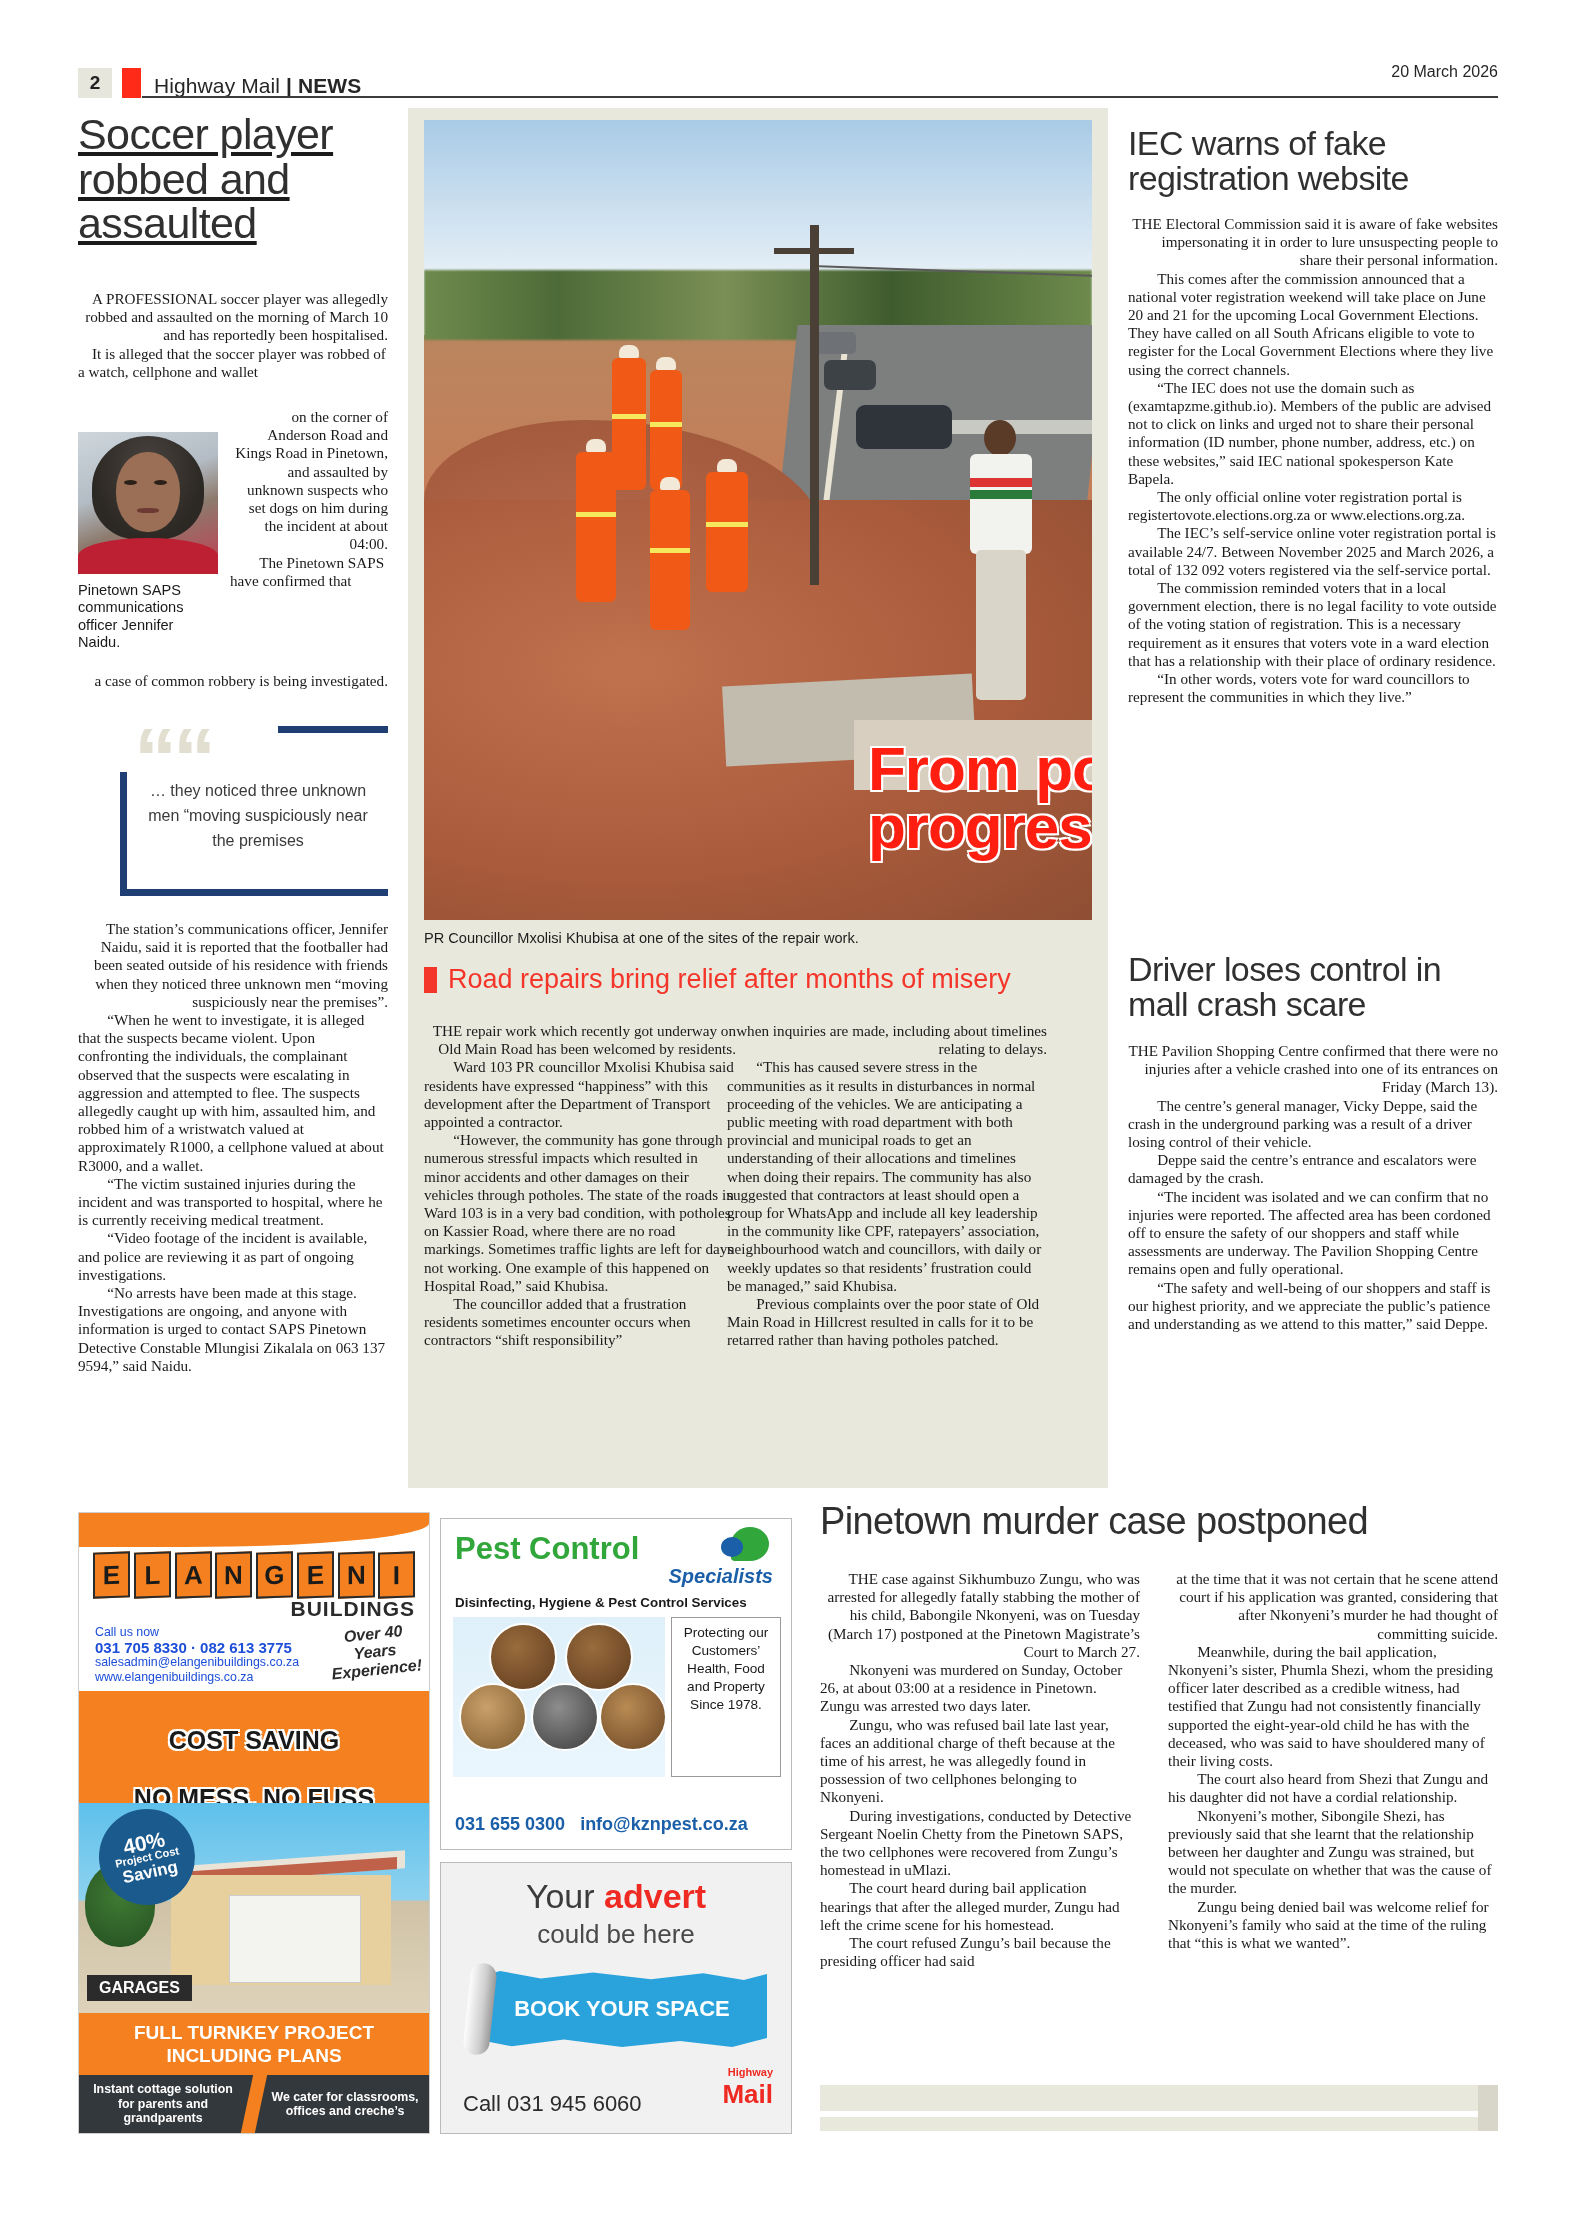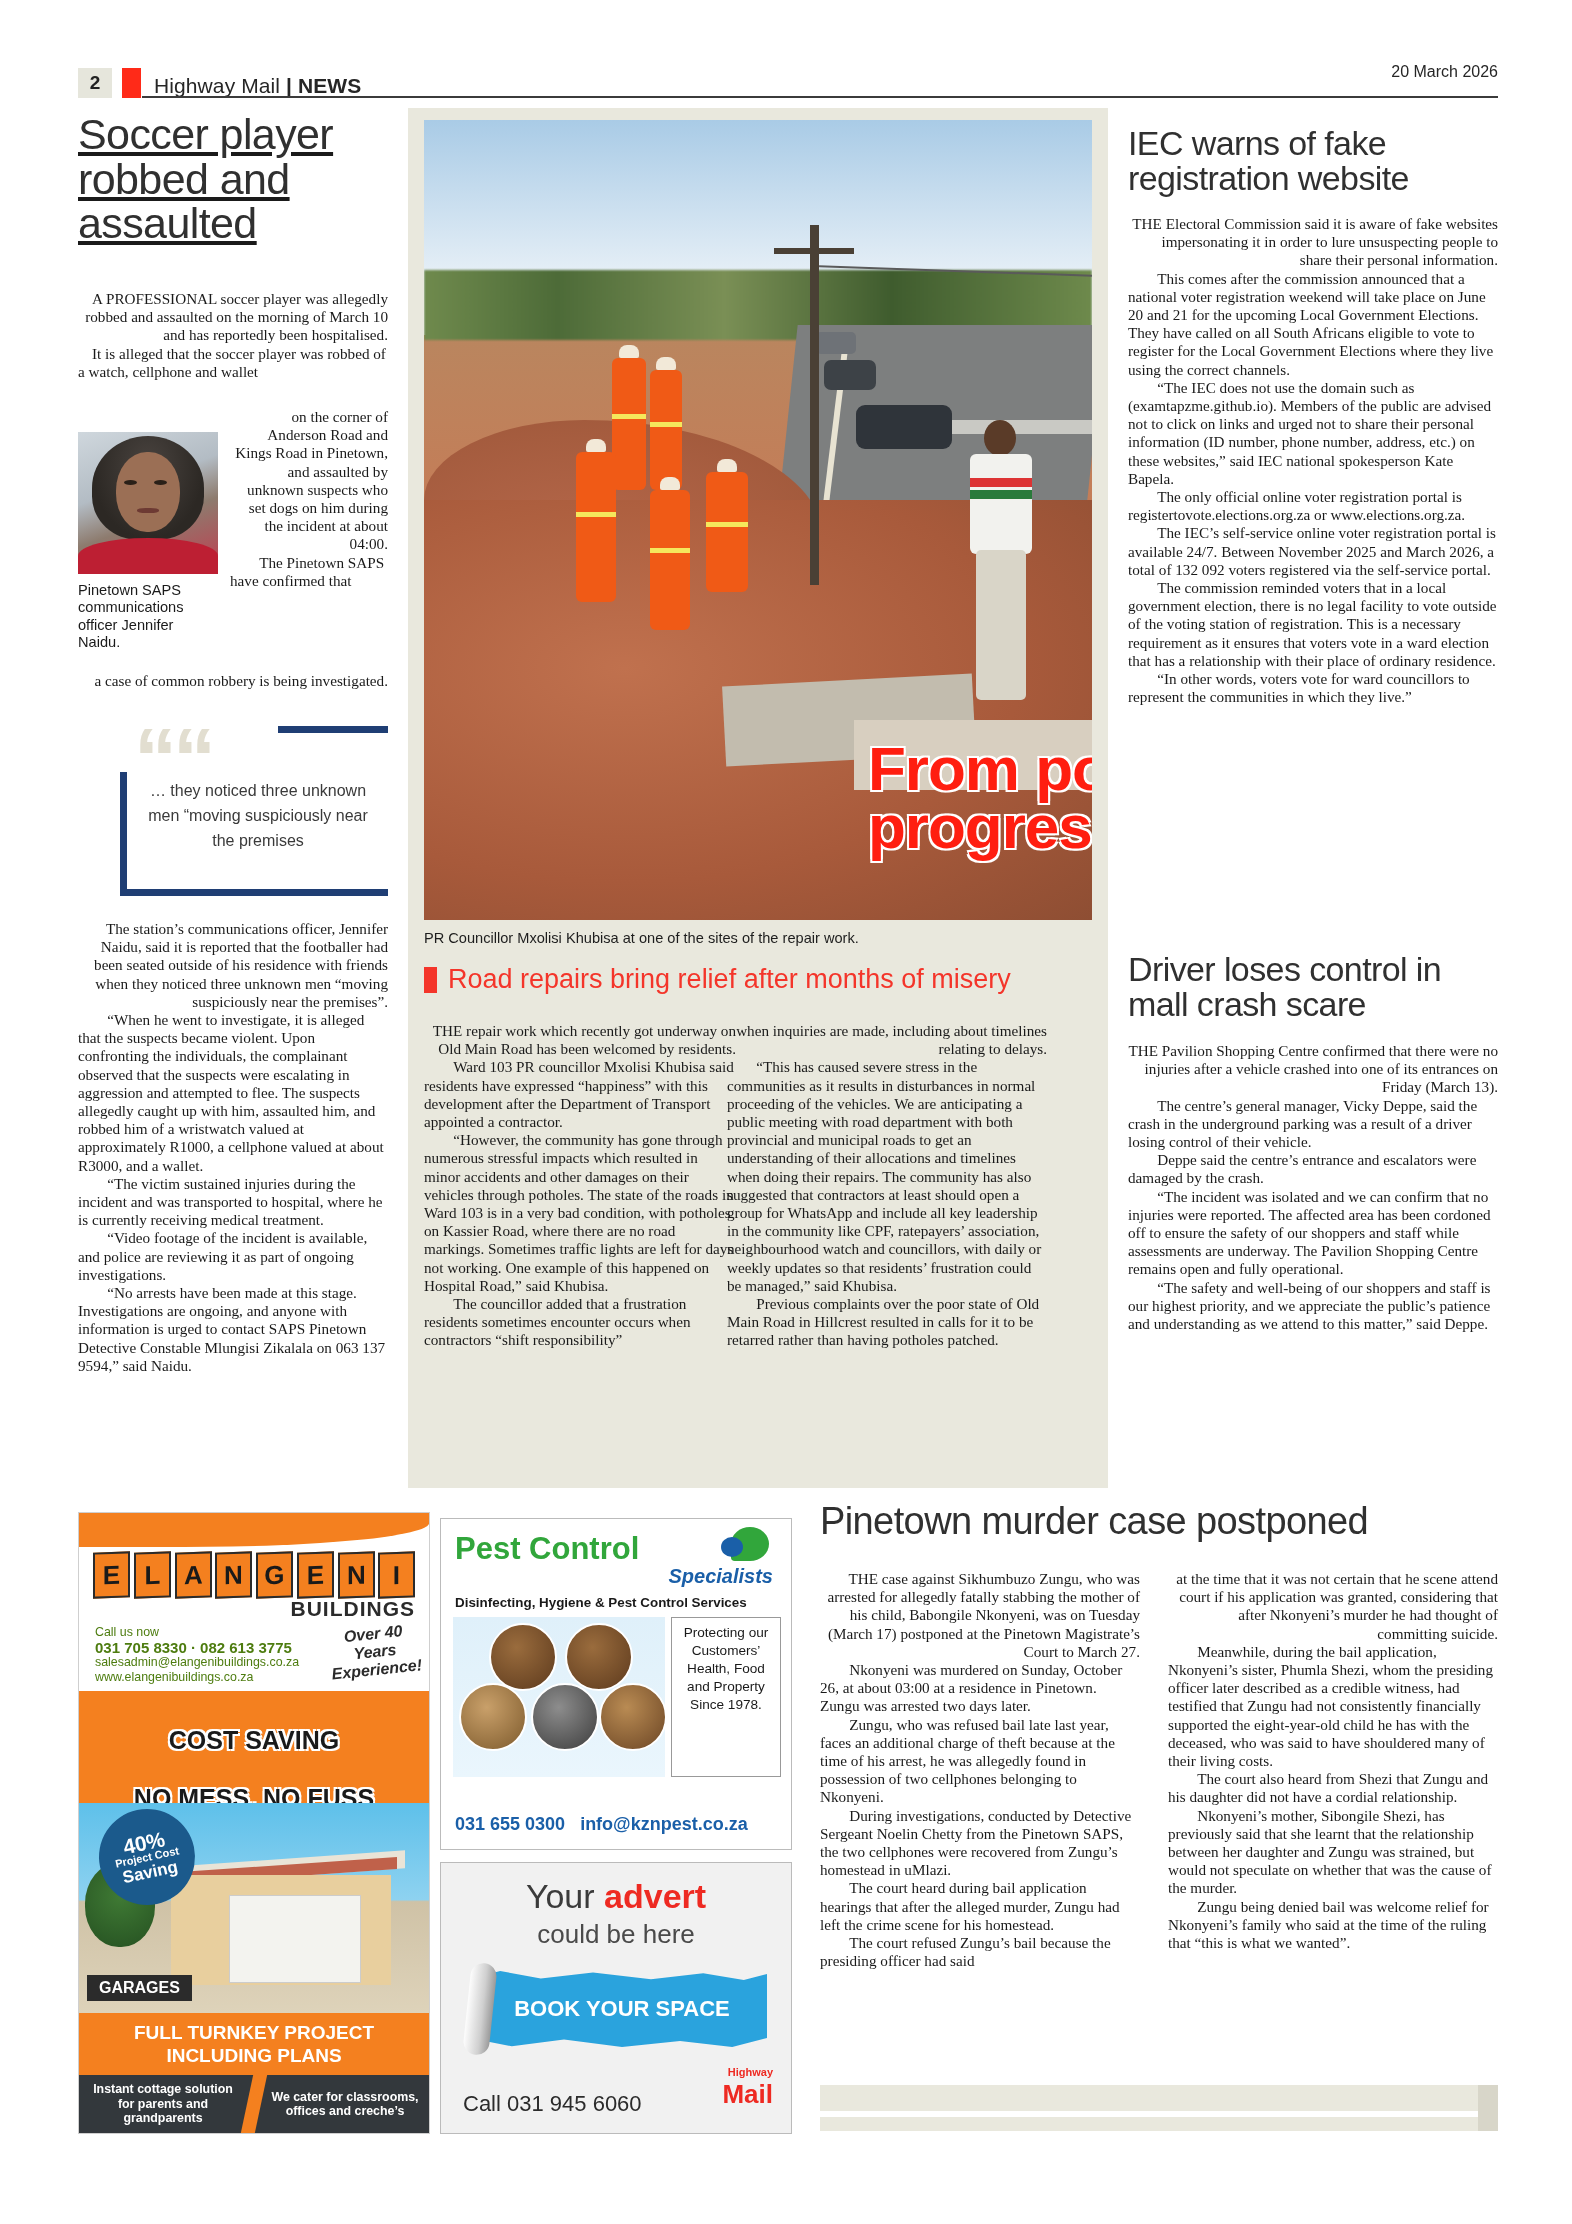--- a/index.html
+++ b/index.html
@@ -180,21 +180,21 @@
     font-family:"Liberation Sans",sans-serif;font-weight:bold;font-size:26px;
     color:#1a1a1a;display:flex;align-items:center;justify-content:center;
     transform:skewY(-2deg);
   }
   .el-buildings{
     position:absolute;right:14px;top:84px;
     font-family:"Liberation Sans",sans-serif;font-weight:bold;font-size:21px;color:#2b2b2b;letter-spacing:1px;
   }
   .el-contact{
     position:absolute;left:16px;top:112px;width:230px;
-    font-family:"Liberation Sans",sans-serif;font-size:12.4px;line-height:15px;color:#4d7c0f;
+    font-family:"Liberation Sans",sans-serif;font-size:12.4px;line-height:15px;color:#1d4ed8;
   }
   .el-contact .big{font-weight:bold;font-size:15px;}
   .el-over{
     position:absolute;right:8px;top:112px;width:92px;text-align:center;
     font-family:"Liberation Sans",sans-serif;font-weight:bold;font-style:italic;
     font-size:16px;line-height:18px;color:#2b2b2b;transform:rotate(-6deg);
   }
   .el-orange{position:absolute;left:0;top:178px;width:350px;height:112px;background:#f4801f;}
   .el-orange .txt{
     position:absolute;left:0;top:8px;width:350px;text-align:center;

